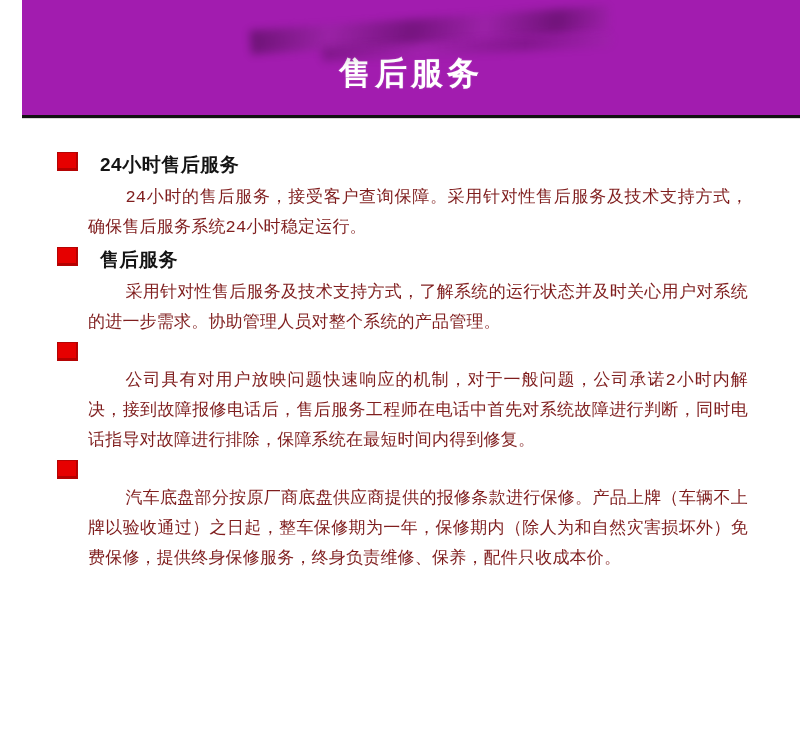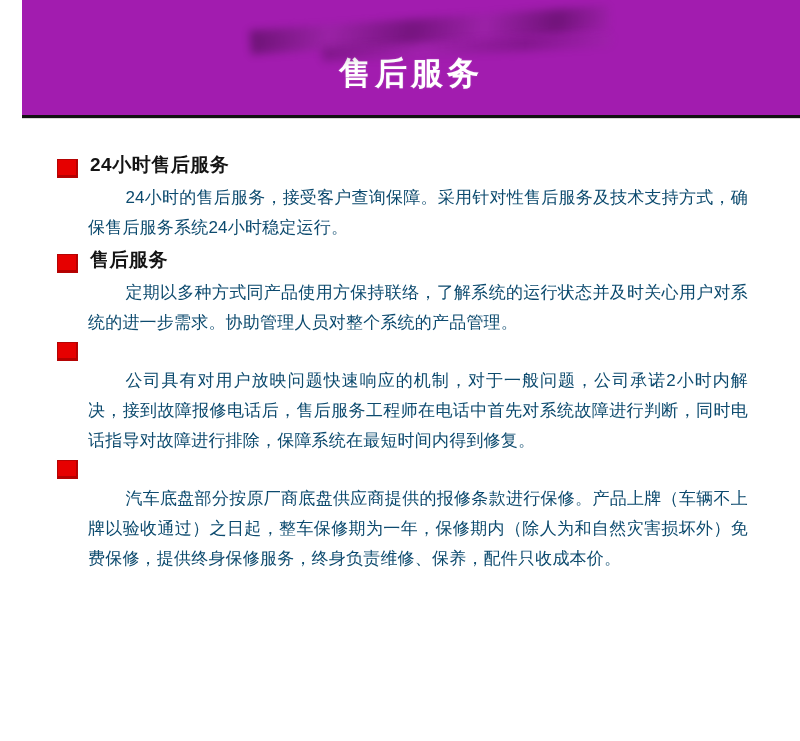--- a/index.html
+++ b/index.html
@@ -54,22 +54,22 @@
     transform: rotate(-3deg);
     opacity: 0.5;
   }
 
   
   .content { padding: 34px 52px 0 57px; }
 
   .section { margin: 0; }
   .heading-row {
     display: flex;
-    align-items: flex-end;
-    gap: 12px;
+    align-items: flex-start;
+    gap: 22px;
     line-height: 26px;
   }
   .bullet {
     flex: none;
     width: 21px;
     height: 19px;
     background: #e60000;
     border: 1px solid #b50404;
     box-sizing: border-box;
     box-shadow: inset -1px -2px 0 rgba(140,0,0,0.55);
@@ -80,24 +80,25 @@
     line-height: 26px;
     font-weight: bold;
     color: #141414;
     letter-spacing: 0.5px;
   }
   .section p {
     margin: 5px 0 4px 31px;
     width: 660px;
     font-size: 17px;
     line-height: 30px;
-    color: #0c4a6e;
+    color: #7f1d1d;
     text-indent: 2.2em;
     text-align: justify;
     letter-spacing: 0.2px;
+    font-family: Liberation Mono, monospace;
   }
 </style>
 </head>
 <body>
 
 <div class="page">
 
   <header class="banner">
     <div class="wm wm1"></div>
     <div class="wm wm2"></div>
@@ -111,21 +112,21 @@
         <h2 class="heading">24小时售后服务</h2>
       </div>
     <p>24小时的售后服务，接受客户查询保障。采用针对性售后服务及技术支持方式，确保售后服务系统24小时稳定运行。</p>
       </section>
 
     <section class="section">
       <div class="heading-row">
         <span class="bullet" style="background: rgb(230, 0, 0);"></span>
         <h2 class="heading">售后服务</h2>
       </div>
-    <p>定期以多种方式同产品使用方保持联络，了解系统的运行状态并及时关心用户对系统的进一步需求。协助管理人员对整个系统的产品管理。</p>
+    <p>采用针对性售后服务及技术支持方式，了解系统的运行状态并及时关心用户对系统的进一步需求。协助管理人员对整个系统的产品管理。</p>
       </section>
 
     <section class="section">
       <div class="heading-row">
         <span class="bullet" style="background: rgb(230, 0, 0);"></span>
       </div>
     <p>公司具有对用户放映问题快速响应的机制，对于一般问题，公司承诺2小时内解决，接到故障报修电话后，售后服务工程师在电话中首先对系统故障进行判断，同时电话指导对故障进行排除，保障系统在最短时间内得到修复。</p>
       </section>
 
     <section class="section">

